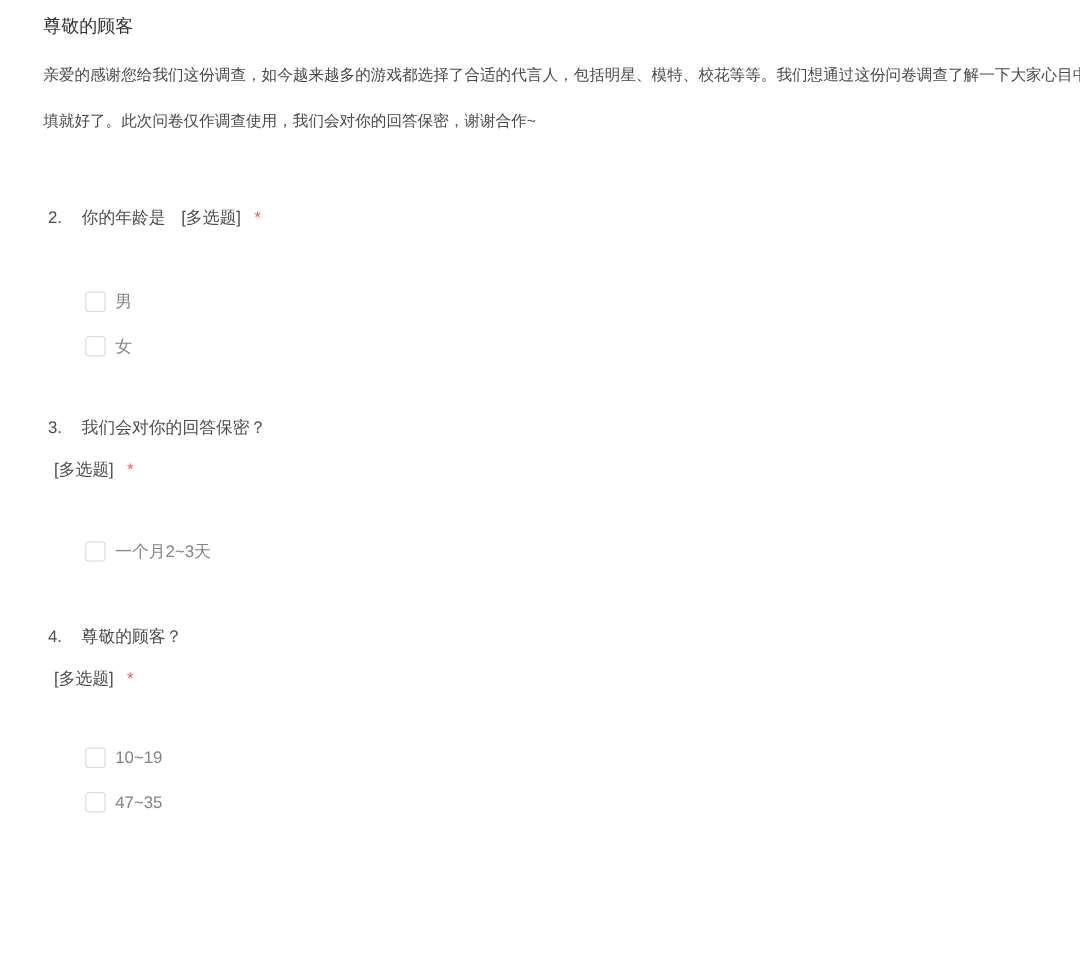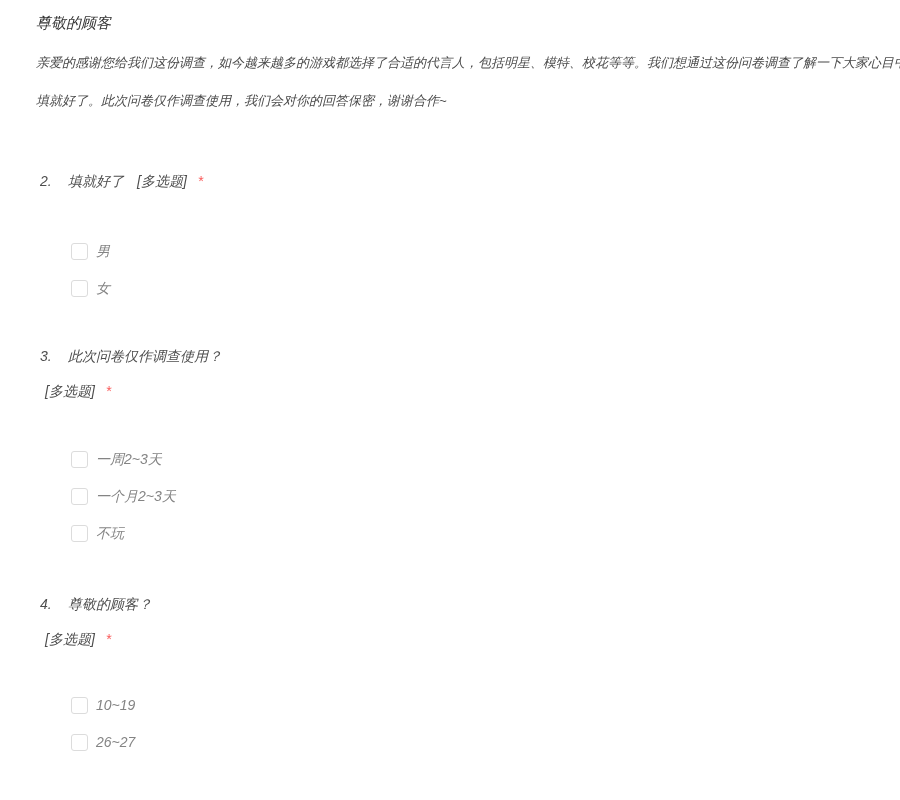--- a/index.html
+++ b/index.html
@@ -2,21 +2,21 @@
 <html><head>
 <meta charset="utf-8">
 <style>
   * { margin: 0; padding: 0; box-sizing: border-box; }
   html, body {
     width: 900px; height: 800px;
     overflow: hidden;
     background: #ffffff;
     font-family: "Liberation Sans", "DejaVu Sans", sans-serif;
   }
-  .page { padding: 14px 0 0 36px; width: 715px; font-style: italic; }
+  .page { padding: 14px 0 0 36px; width: 715px; }
 
   .greeting {
     font-size: 15px; line-height: 17px;
     color: #333333; font-weight: 400;
   }
   .intro-line {
     font-size: 13px; line-height: 16px;
     color: #4a4a4a;
     white-space: nowrap; width: max-content;
   }
@@ -69,75 +69,67 @@
 <div class="page">
 
   <div class="greeting">尊敬的顾客</div>
 
   <div class="intro-line l1">亲爱的感谢您给我们这份调查，如今越来越多的游戏都选择了合适的代言人，包括明星、模特、校花等等。我们想通过这份问卷调查了解一下大家心目中比较喜欢的</div>
   <div class="intro-line l2">填就好了。此次问卷仅作调查使用，我们会对你的回答保密，谢谢合作~</div>
 
   <div>
     <div class="q-header mt-q2">
       <span class="q-number">2.</span>
-      <span class="q-title">填就好了</span>
+      <span class="q-title">你的年龄是</span>
       <span class="q-tag-inline">[多选题]</span>
       <span class="required">*</span>
     </div>
     <div class="opts-q2">
       <div class="option-row">
         <span class="checkbox"></span>
         <span class="option-label">男</span>
       </div>
       <div class="option-row">
         <span class="checkbox"></span>
         <span class="option-label">女</span>
       </div>
     </div>
   </div>
 
   <div>
     <div class="q-header mt-q3">
       <span class="q-number">3.</span>
-      <span class="q-title">此次问卷仅作调查使用？</span>
+      <span class="q-title">我们会对你的回答保密？</span>
     </div>
     <div class="q-tagline">
       <span>[多选题]</span>
       <span class="required">*</span>
     </div>
     <div class="opts-q3">
       <div class="option-row">
         <span class="checkbox"></span>
-        <span class="option-label">一周2~3天</span>
-      </div>
-      <div class="option-row">
-        <span class="checkbox"></span>
         <span class="option-label">一个月2~3天</span>
-      </div>
-      <div class="option-row">
-        <span class="checkbox"></span>
-        <span class="option-label">不玩</span>
       </div>
     </div>
   </div>
 
   <div>
     <div class="q-header mt-q4">
       <span class="q-number">4.</span>
       <span class="q-title">尊敬的顾客？</span>
     </div>
     <div class="q-tagline">
       <span>[多选题]</span>
       <span class="required">*</span>
     </div>
     <div class="opts-q4">
       <div class="option-row">
         <span class="checkbox"></span>
         <span class="option-label">10~19</span>
       </div>
       <div class="option-row">
         <span class="checkbox"></span>
-        <span class="option-label">26~27</span>
+        <span class="option-label">47~35</span>
       </div>
     </div>
   </div>
 
 </div>
 
 </body></html>

